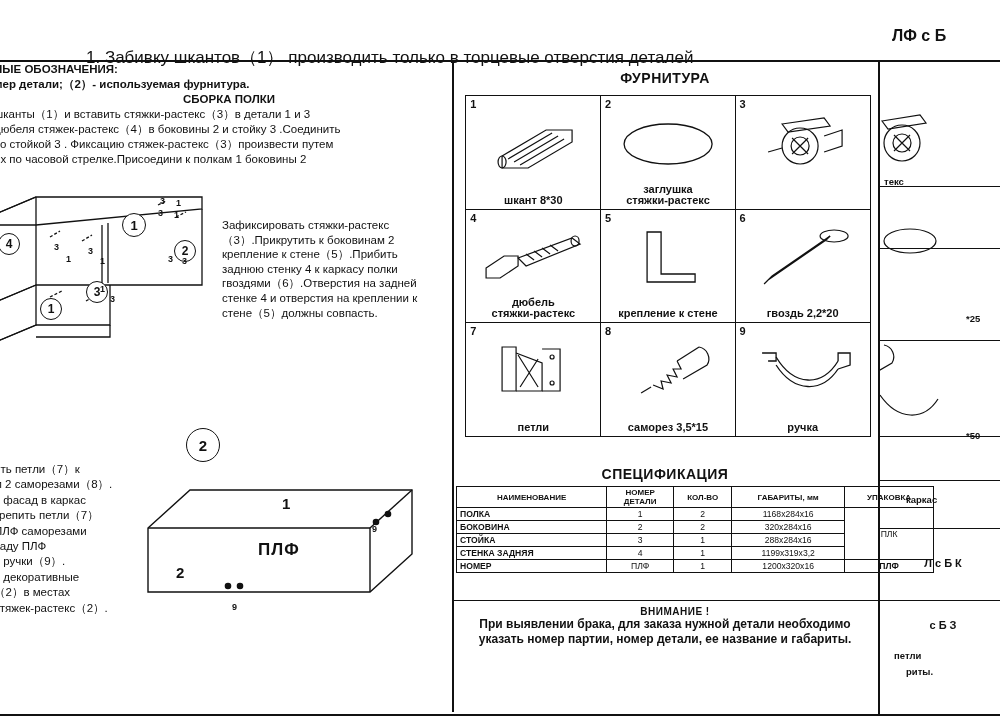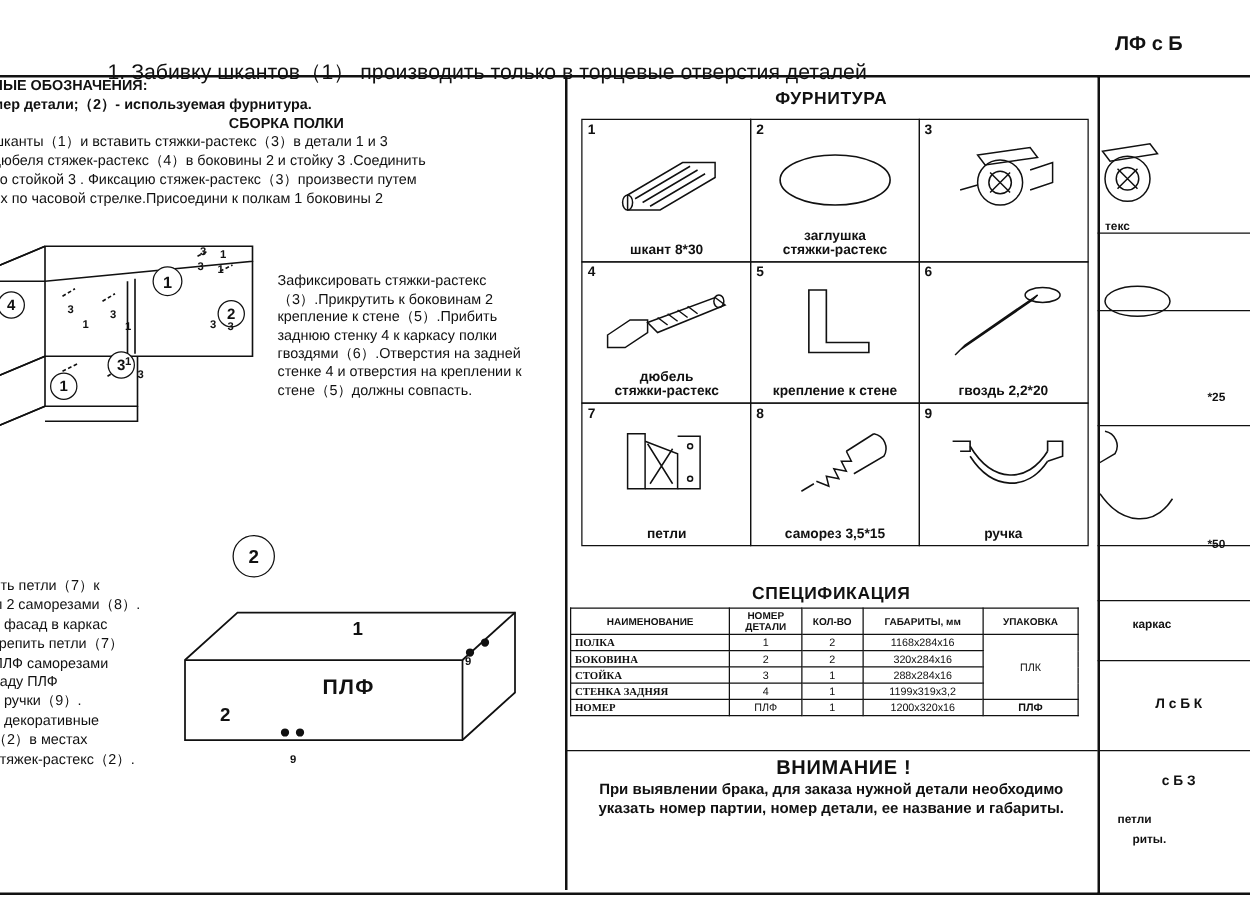--- a/index.html
+++ b/index.html
@@ -46,28 +46,28 @@
       display:grid;grid-template-columns:repeat(3,1fr);grid-template-rows:repeat(3,1fr);gap:0;}
   .fcell{position:relative;border:1.5px solid #111;box-sizing:border-box;margin:-0.75px;}
   .fnum{position:absolute;left:4px;top:2px;font-weight:bold;font-size:11px;}
   .fart{position:absolute;left:0;top:16px;width:100%;height:62px;}
   .fcap{position:absolute;left:0;bottom:3px;width:100%;text-align:center;
         font-weight:bold;font-size:11px;line-height:11px;}
 
   
   #spec-title{position:absolute;left:452px;top:466px;width:426px;text-align:center;
       font-weight:bold;font-size:14px;letter-spacing:.5px;}
-  #spec{position:absolute;left:456px;top:486px;width:407px;border-collapse:collapse;}
+  #spec{position:absolute;left:456px;top:486px;width:478px;border-collapse:collapse;}
   #spec td,#spec th{border:1.2px solid #111;font-size:8.6px;padding:1px 3px;text-align:center;}
   #spec th{font-weight:bold;font-size:8px;line-height:9px;}
-  #spec td.nm{text-align:left;font-weight:bold;font-size:8.6px;font-family:Liberation Serif, serif;}
+  #spec td.nm{text-align:left;font-weight:bold;font-size:8.6px;}
 
   
   #warn{position:absolute;left:452px;top:606px;width:426px;text-align:center;}
-  #warn .h{font-weight:bold;font-size:16px;letter-spacing:.5px;margin-left:20px;}
+  #warn .h{font-weight:bold;font-size:10px;letter-spacing:.5px;margin-left:20px;}
   #warn .l{font-size:12px;line-height:15px;font-weight:bold;}
   #hsep{position:absolute;left:452px;top:600px;width:426px;border-top:1.5px solid #111;}
 
   
   .rsd{position:absolute;left:878px;width:128px;border-top:1.5px solid #111;}
   .rlab{position:absolute;font-weight:bold;font-size:9.5px;}
   .rbadge{position:absolute;left:884px;width:118px;height:26px;
       display:flex;align-items:center;justify-content:center;font-weight:bold;font-size:11px;}
 </style>
 </head>

